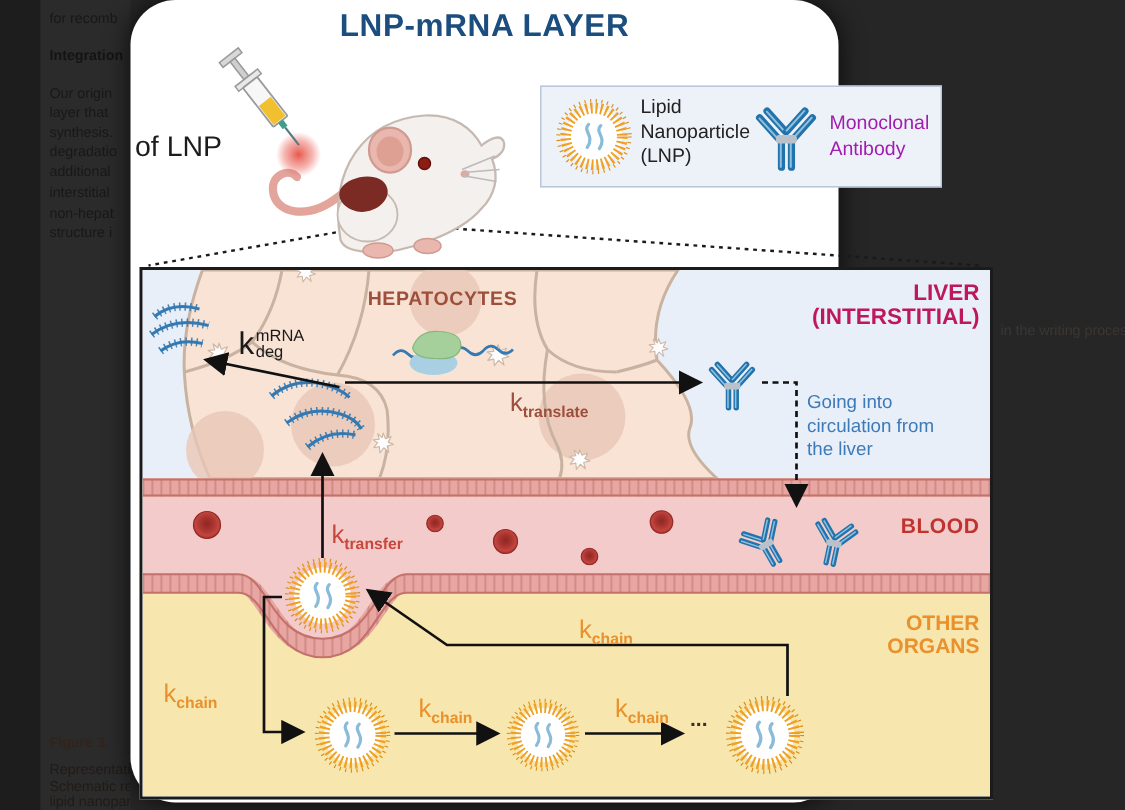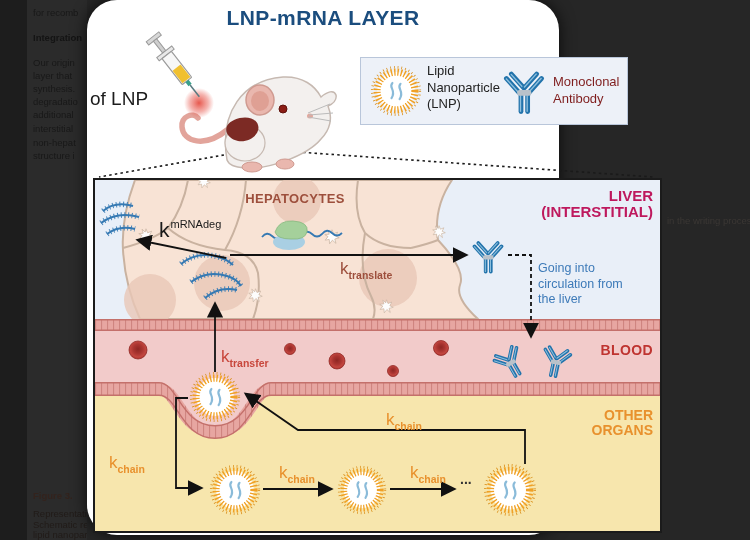--- a/index.html
+++ b/index.html
@@ -21,40 +21,40 @@
          box-shadow:0 0 16px rgba(0,0,0,.75);border-radius:30px;}
   .title{position:absolute;left:0;right:0;top:6px;text-align:center;font-size:21px;font-weight:bold;
          color:#1b4d7e;letter-spacing:.4px;}
   .inj{position:absolute;left:3px;top:89px;font-size:19px;color:#1c1c1c;line-height:20px;}
   
   .legend{position:absolute;left:273px;top:57px;width:268px;height:68px;background:#edf1f8;
           border:1.5px solid #b9c6da;}
   .legend .ic1{position:absolute;left:8px;top:6px;}
   .legend .t1{position:absolute;left:66px;top:5px;font-size:13px;color:#222;line-height:16.5px;}
   .legend .ic2{position:absolute;left:140px;top:7px;}
-  .legend .t2{position:absolute;left:192px;top:16px;font-size:13px;color:#7f1d1d;line-height:16.5px;}
+  .legend .t2{position:absolute;left:192px;top:16px;font-size:13px;color:#a21caf;line-height:16.5px;}
   .artsvg{position:absolute;left:0;top:0;}
   
   .diagram{position:absolute;left:6px;top:178px;width:569px;height:355px;border:2px solid #1b1b1b;
            background:#e9eff8;overflow:hidden;}
   .dsvg{position:absolute;left:0;top:0;}
   .dlabel{position:absolute;white-space:nowrap;}
   .hep{left:100px;top:11px;width:200px;text-align:center;font-weight:bold;font-size:13px;color:#9d4f3c;letter-spacing:.4px;}
   .liver{right:7px;top:8px;text-align:right;font-weight:bold;font-size:15px;color:#be185d;line-height:16px;}
   .circ{left:443px;top:81px;width:110px;font-size:12.5px;color:#3d7ab8;line-height:15.5px;white-space:normal;}
   .blood{right:7px;top:162px;font-weight:bold;font-size:14px;color:#bf3430;letter-spacing:.4px;}
   .other{right:7px;top:228px;text-align:right;font-weight:bold;font-size:14px;color:#e8912d;line-height:15px;}
   .ell{left:365px;top:291px;font-size:14px;font-weight:bold;color:#333;}
   
   .k{display:inline-flex;align-items:flex-start;}
   .k .kb{font-size:17px;line-height:17px;}
   .k sub{font-size:10.5px;line-height:10px;align-self:flex-end;transform:translateY(3px);font-weight:bold;}
   .kdeg{left:64px;top:40px;color:#1a1a1a;}
   .kdeg .kb{font-size:21px;line-height:20px;}
-  .kdeg .stack{display:inline-flex;font-size:11px;line-height:11px;margin-left:1px;transform:translateY(-1px);}
+  .kdeg .stack{display:inline-flex;flex-direction:column;font-size:11px;line-height:11px;margin-left:1px;transform:translateY(-1px);}
   .ktrans{left:245px;top:80px;color:#9d4f3c;}
   .ktransf{left:126px;top:168px;color:#c8473c;}
   .kc{color:#e8912d;}
   .kc1{left:14px;top:274px;}
   .kc2{left:184px;top:284px;}
   .kc3{left:315px;top:284px;}
   .kc4{left:291px;top:231px;}
 </style>
 </head>
 <body>

